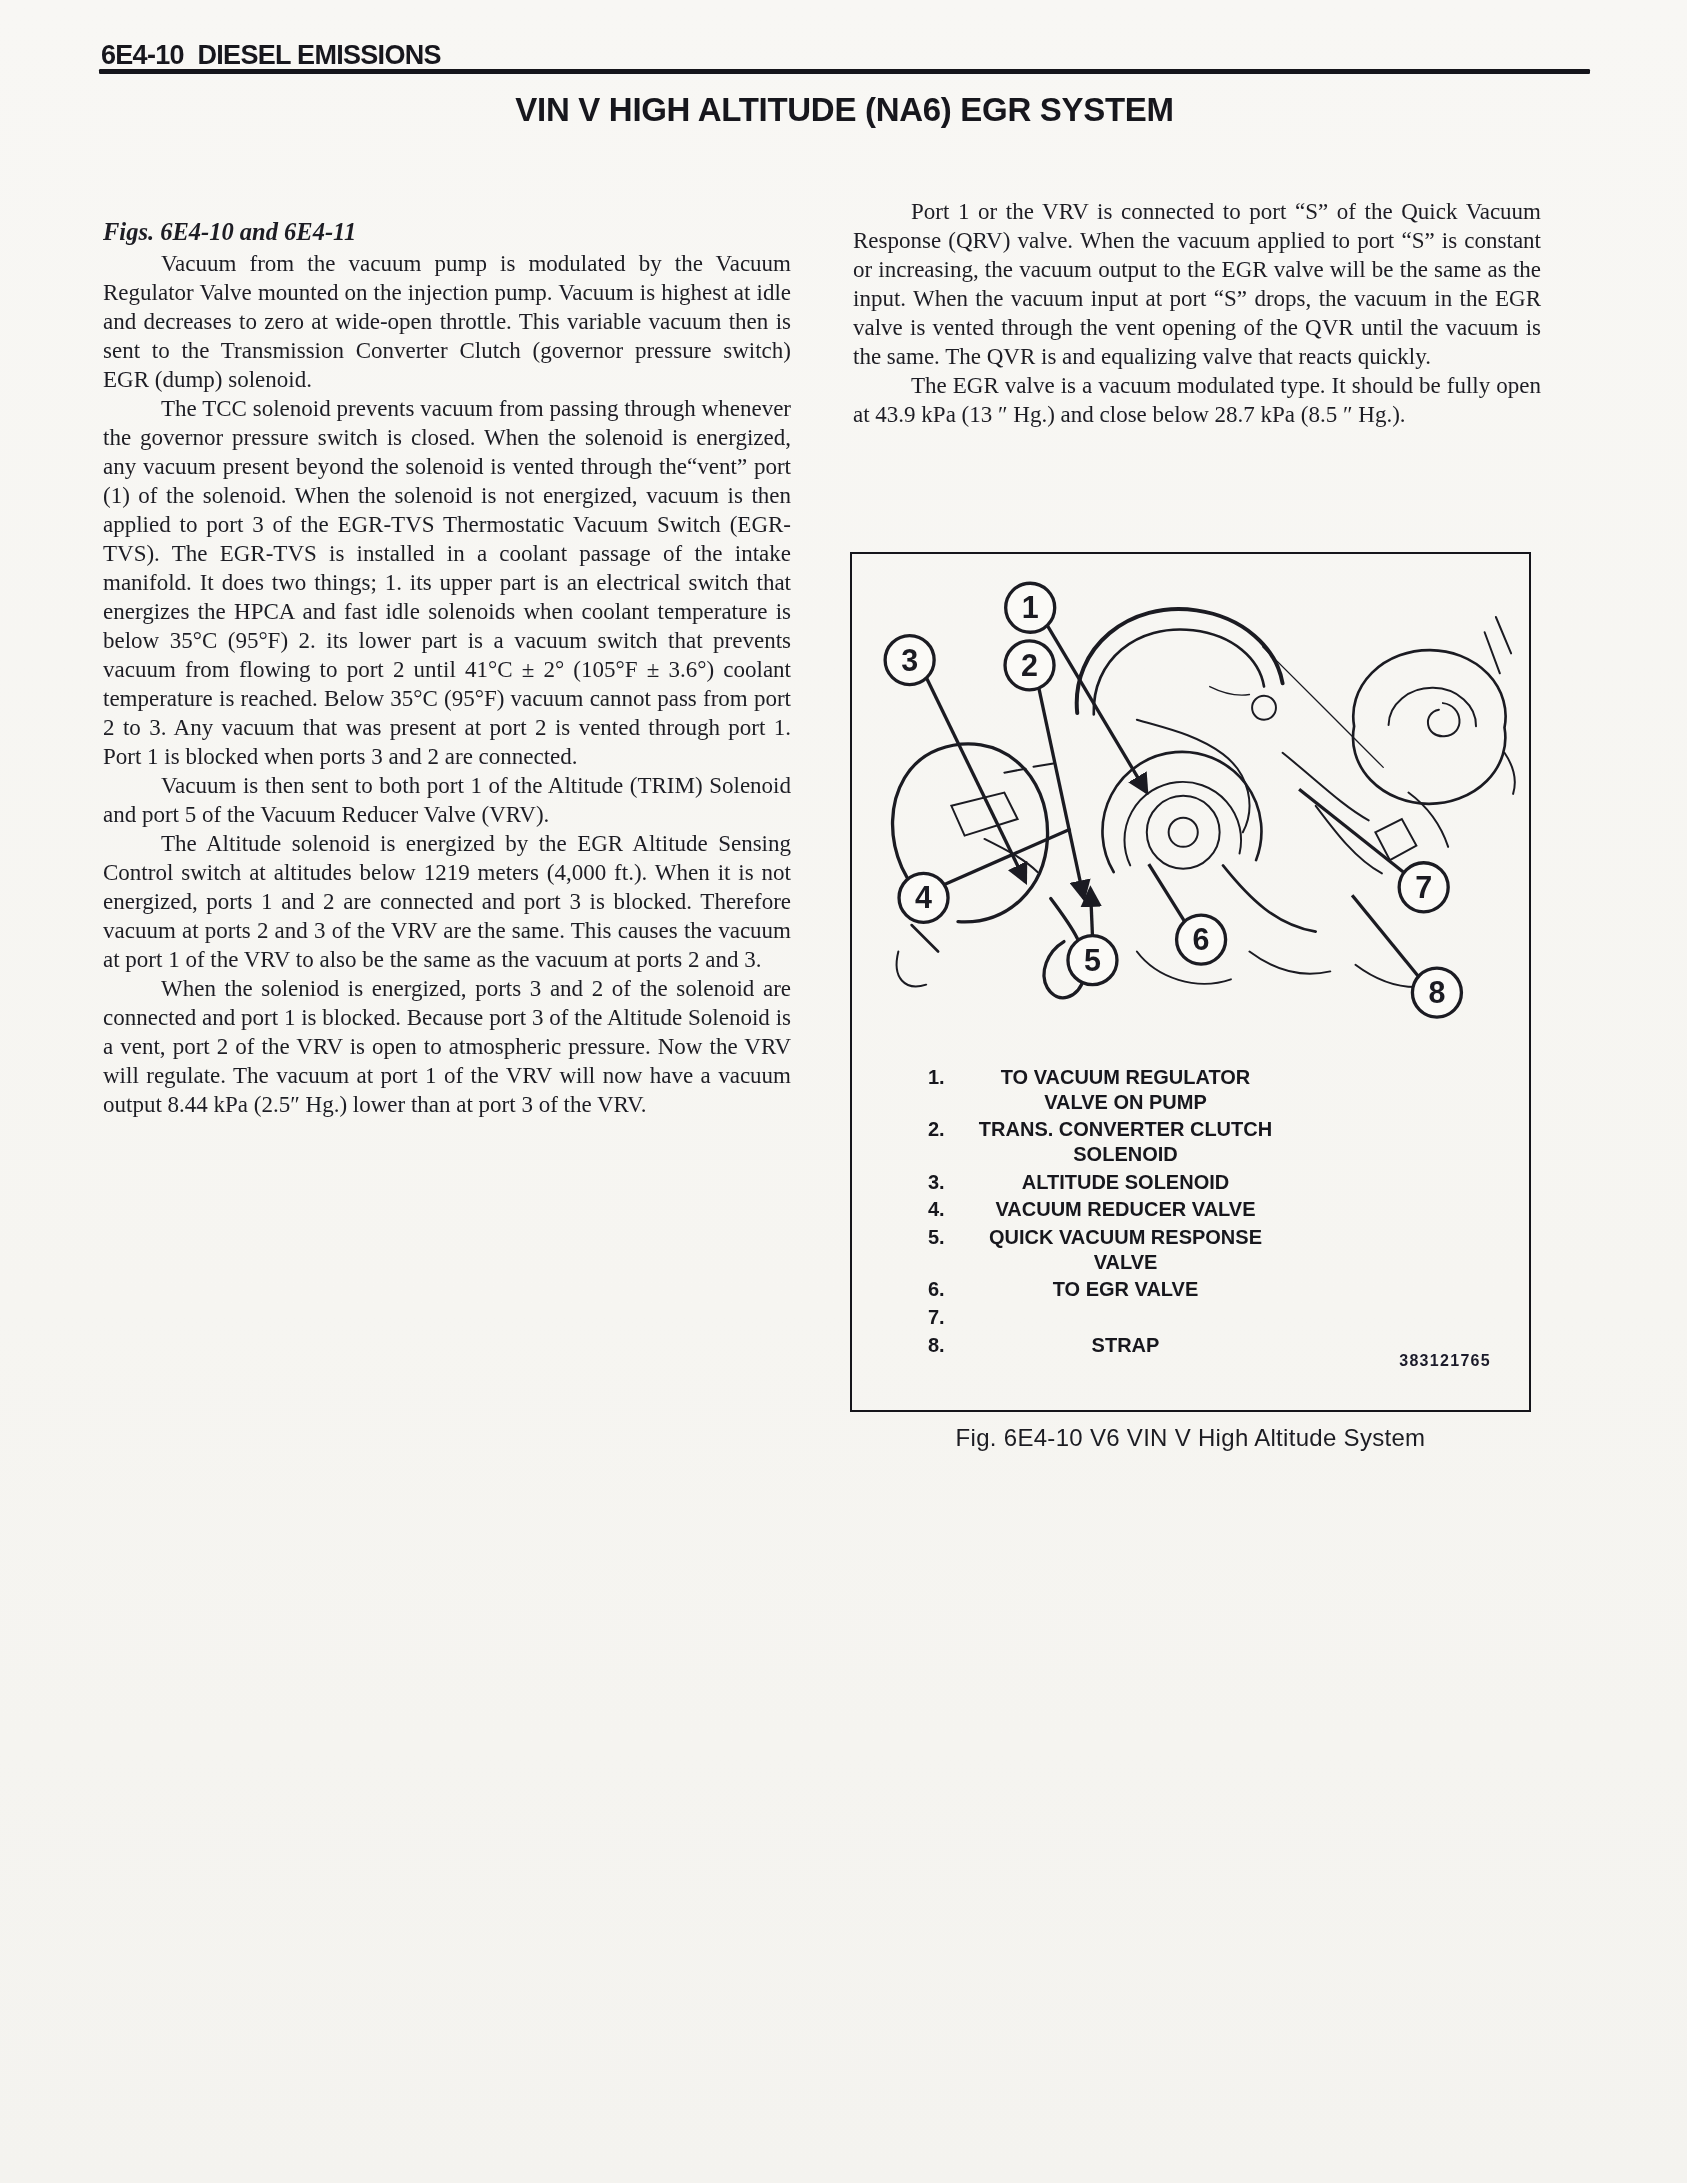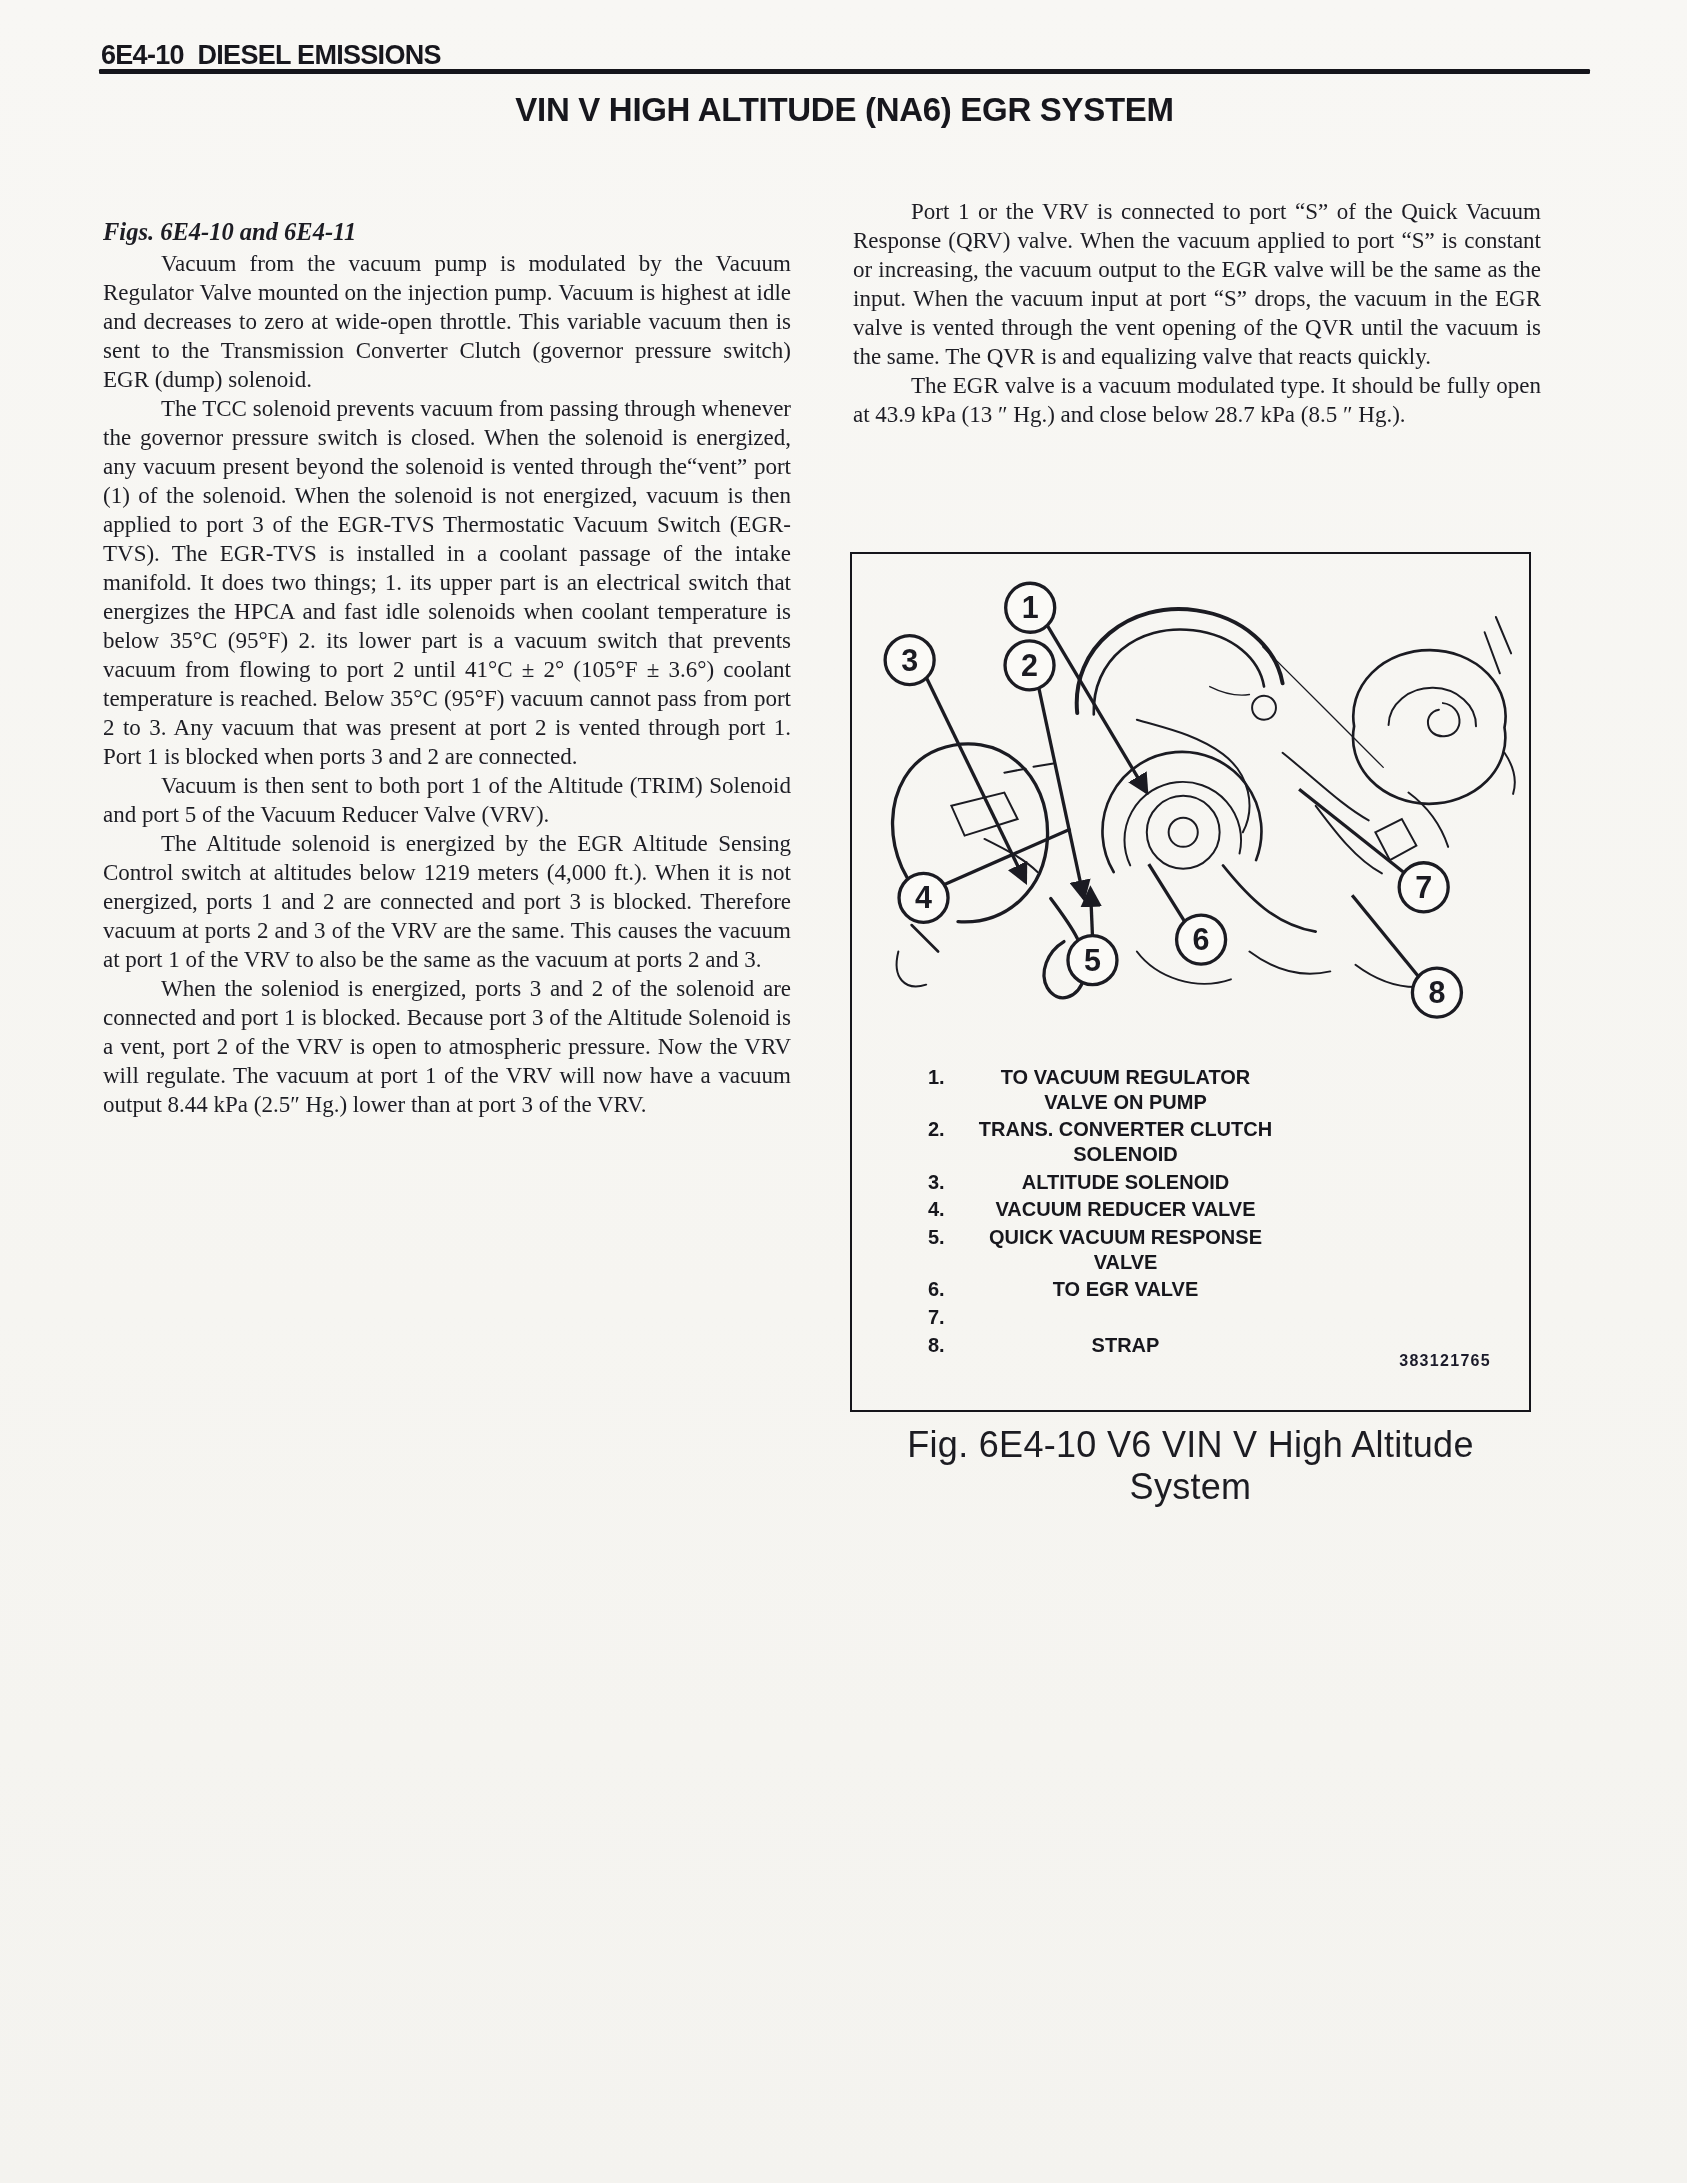--- a/index.html
+++ b/index.html
@@ -55,21 +55,21 @@
   .legend-text{width:311px;text-align:center;}
   .figure-id{
     position:absolute;right:38px;bottom:40px;
     font-family:"Liberation Sans", sans-serif;
     font-weight:bold;font-size:16px;letter-spacing:1.3px;color:#1b1b2a;
   }
   .figure-caption{
     position:absolute;left:850px;top:1424px;width:681px;
     text-align:center;
     font-family:"Liberation Sans", sans-serif;
-    font-weight:500;font-size:36px;letter-spacing:0.3px;color:#1c1c22;
+    font-weight:500;font-size:24px;letter-spacing:0.3px;color:#1c1c22;
   }
   .art{stroke:#1b1b22;fill:none;stroke-linecap:round;}
   .leader{stroke:#1b1b22;stroke-width:5;fill:none;}
   .co-circle{fill:#fbfaf7;stroke:#1b1b22;stroke-width:5;}
   .co-num{
     font-family:"Liberation Sans", sans-serif;
     font-weight:bold;font-size:46px;fill:#1b1b22;
     text-anchor:middle;
   }
 </style>

